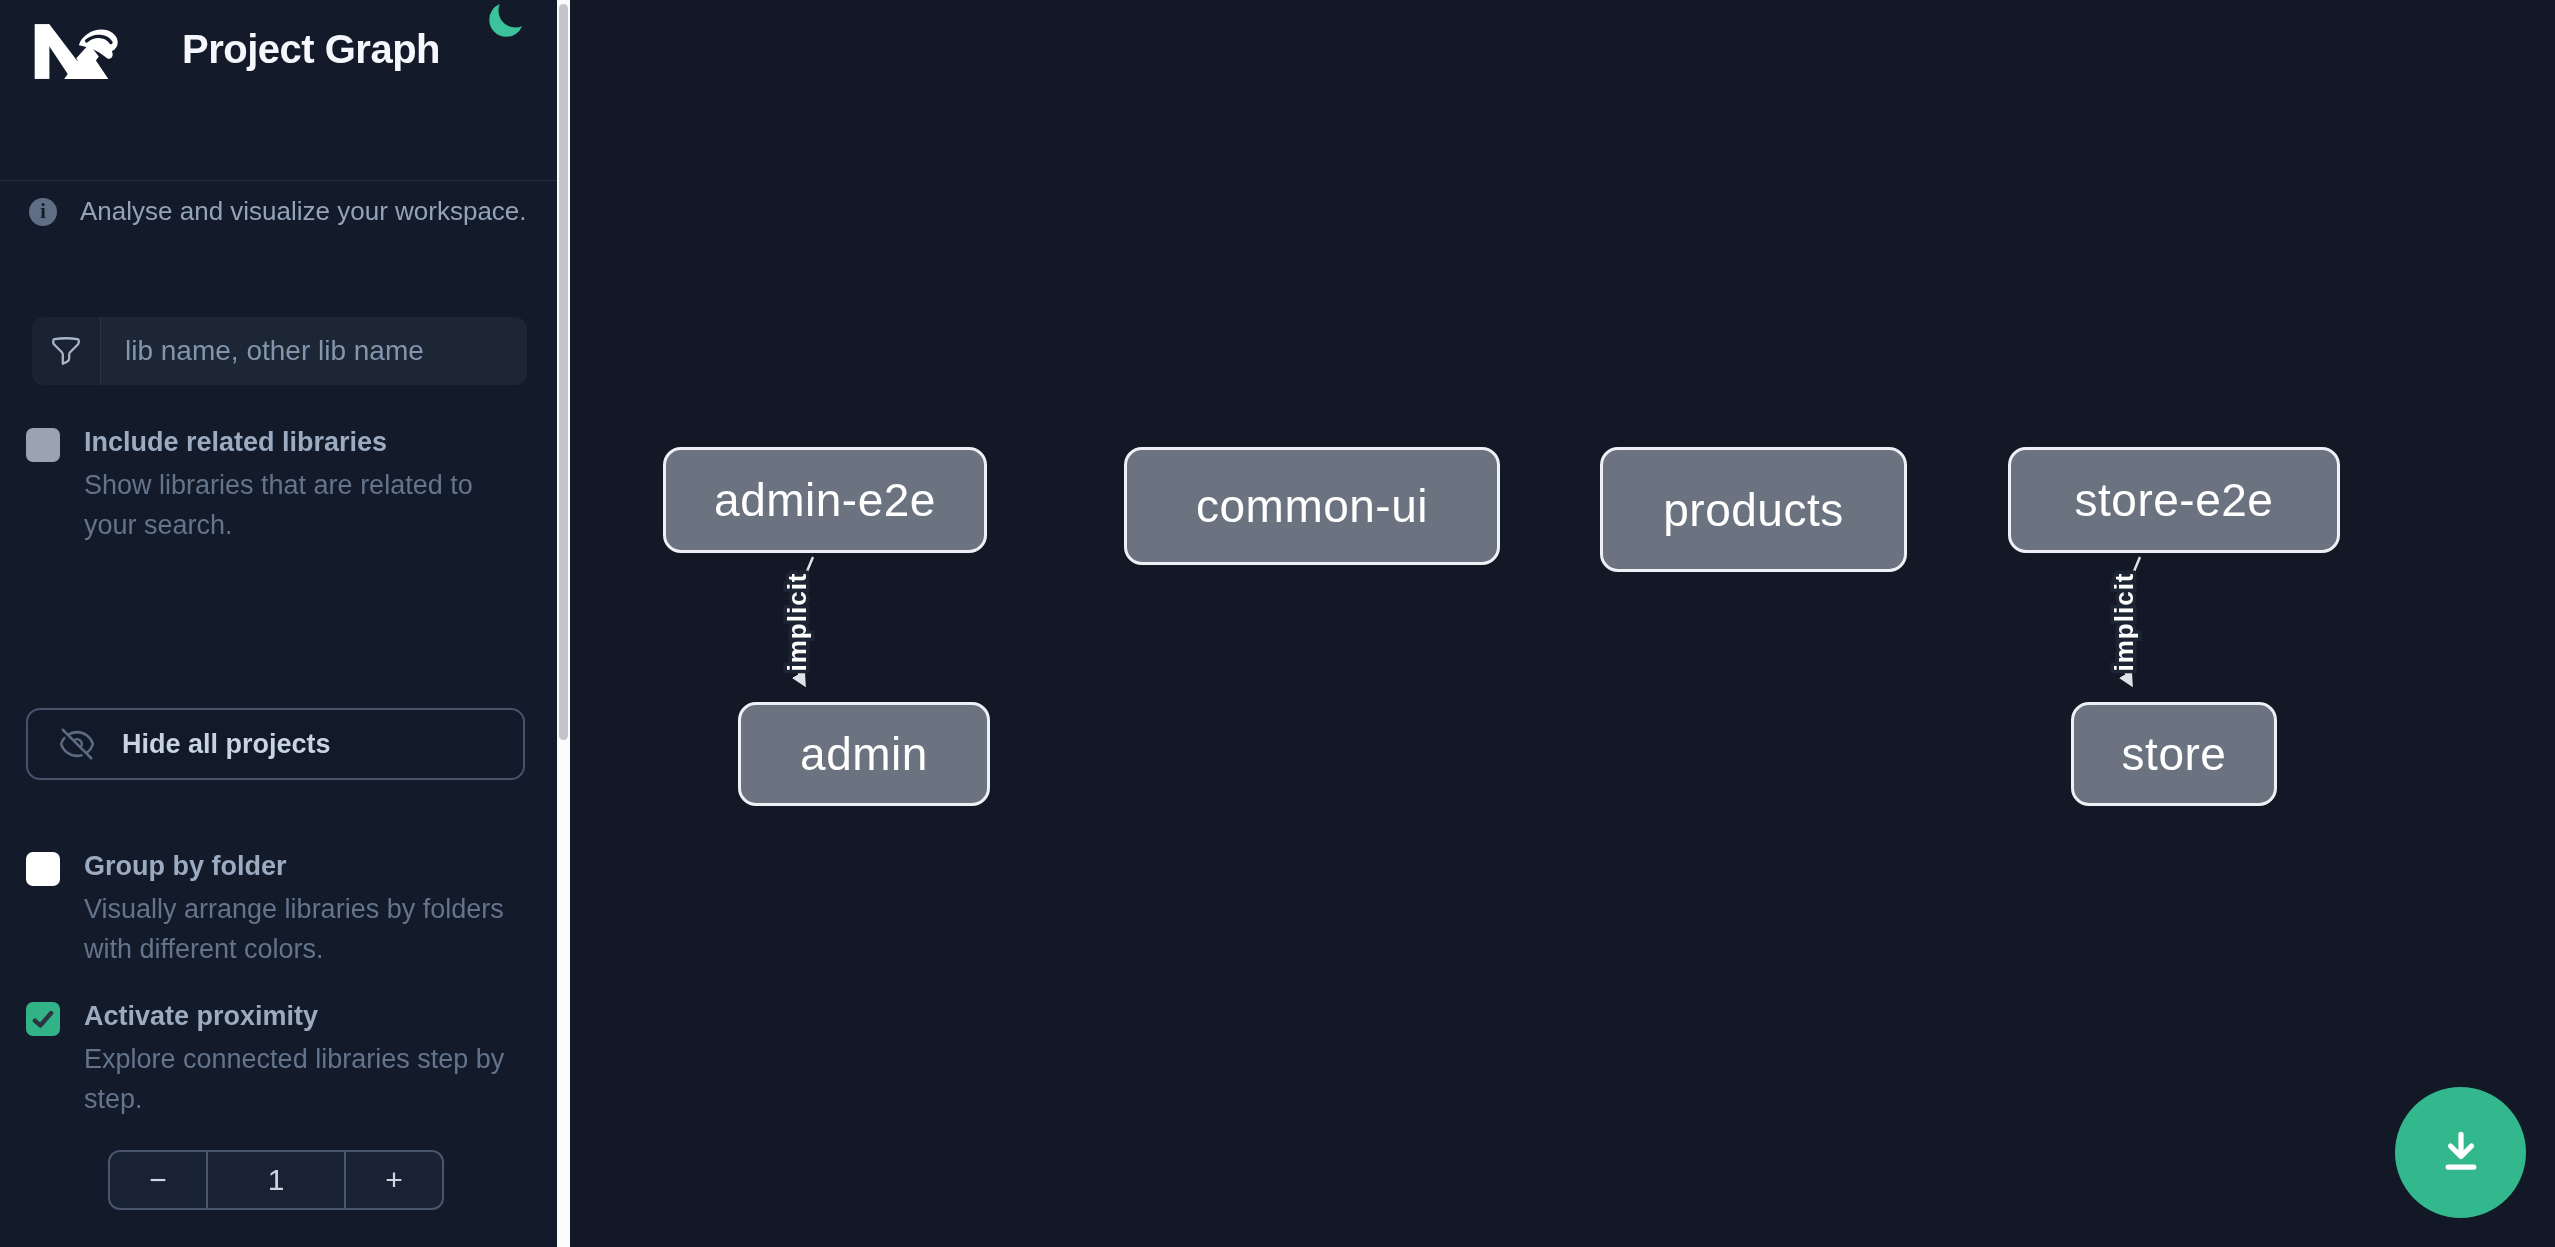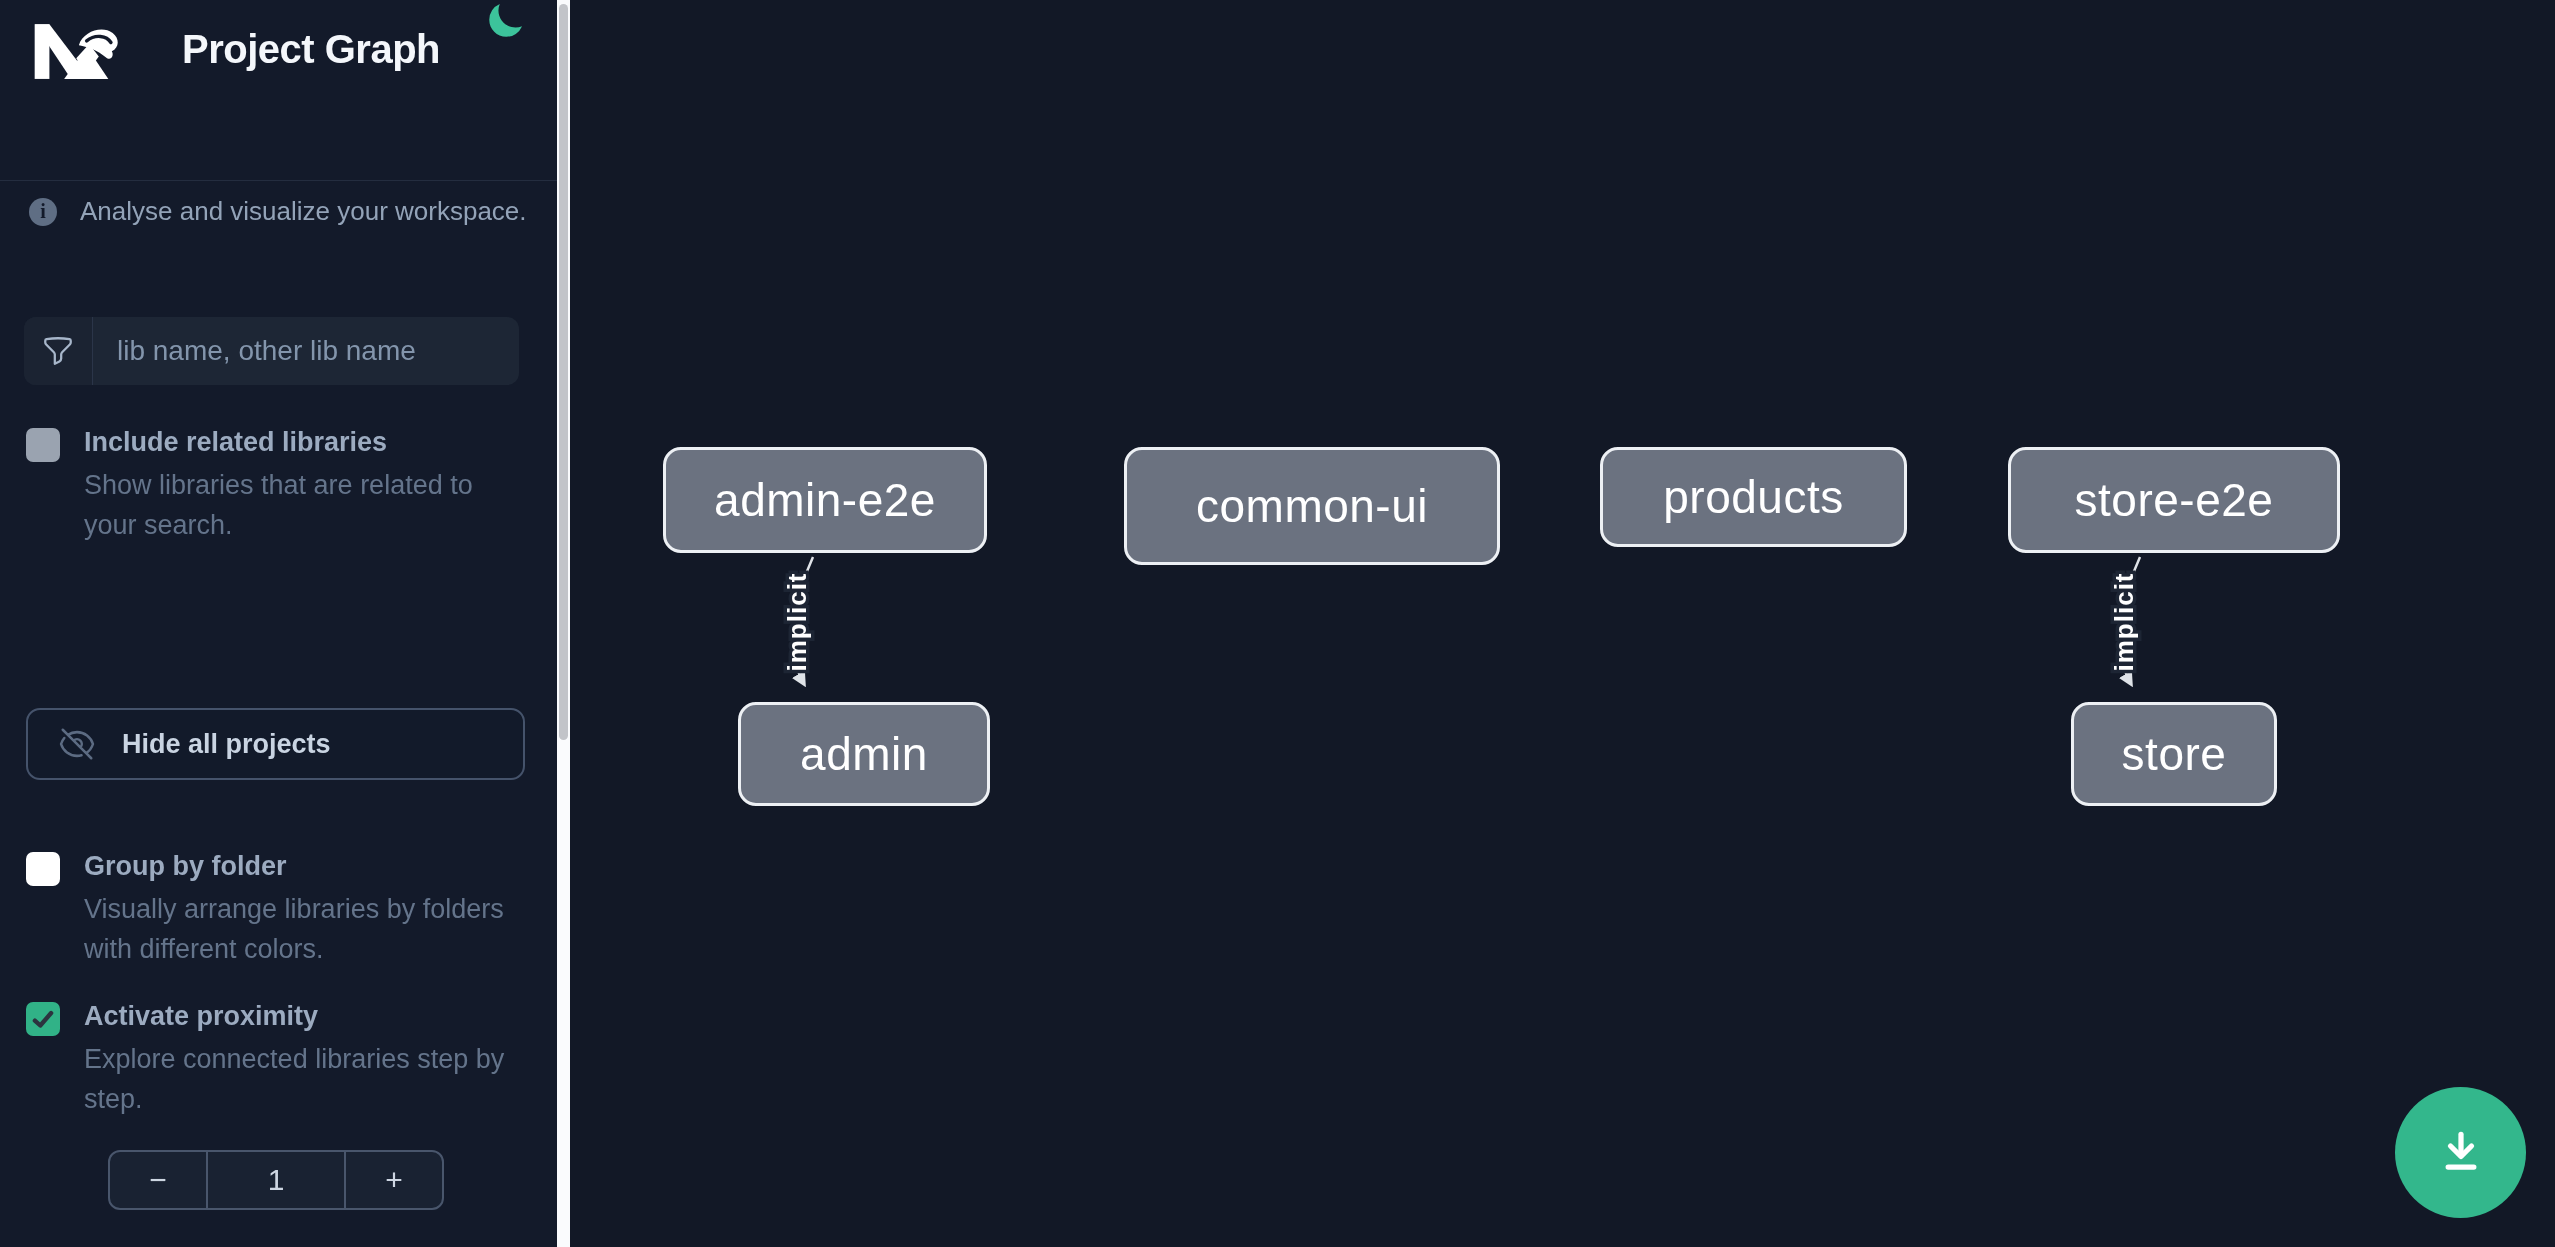--- a/index.html
+++ b/index.html
@@ -19,21 +19,21 @@
   .logo{margin-left:26px;width:104px;height:92px;flex:none;}
   .app-title{margin-left:52px;font-size:40px;font-weight:700;color:#f4f7fb;letter-spacing:-0.5px;}
   .moon-btn{margin-left:44px;background:none;border:none;padding:0;cursor:pointer;display:flex;}
 
   .tagline-row{position:absolute;left:29px;top:196px;display:flex;align-items:center;gap:23px;}
   .info-circle{width:28px;height:28px;border-radius:50%;background:#5f6e84;color:#131a2a;
     font-size:20px;font-weight:700;display:flex;align-items:center;justify-content:center;flex:none;
     font-family:"Liberation Serif",serif;}
   .tagline{font-size:26px;color:#93a3b8;}
 
-  .search{position:absolute;left:24px;top:317px;width:495px;height:68px;background:#1d2635;
+  .search{position:absolute;left:32px;top:317px;width:495px;height:68px;background:#1d2635;
     border-radius:12px;display:flex;overflow:hidden;}
   .search-seg{width:68px;background:#1b2332;border-right:1px solid #2b3549;
     display:flex;align-items:center;justify-content:center;color:#a7b6ca;flex:none;}
   .search input{flex:1;background:transparent;border:none;outline:none;
     font-family:"Liberation Sans",sans-serif;font-size:28px;color:#cbd5e1;padding:0 24px;}
   .search input::placeholder{color:#8395ac;opacity:1;}
 
   .opt{position:absolute;left:26px;width:505px;}
   .opt-head{display:flex;gap:24px;align-items:flex-end;cursor:pointer;}
   .cbx{width:34px;height:34px;border-radius:7px;flex:none;margin-top:3px;
@@ -169,21 +169,21 @@
     <g fill="none" stroke="#dfe3e8" stroke-width="2.5">
       <path d="M 243 557 C 228 590, 211 644, 234 684" marker-end="url(#arrow)"></path>
       <path d="M 1570 557 C 1555 590, 1538 644, 1561 684" marker-end="url(#arrow)"></path>
     </g>
     <text class="edge-label" transform="translate(236 622) rotate(-90)" text-anchor="middle">implicit</text>
     <text class="edge-label" transform="translate(1563 622) rotate(-90)" text-anchor="middle">implicit</text>
   </svg>
 
   <div class="node" style="left:93px;top:447px;width:324px;height:106px;">admin-e2e</div>
   <div class="node" style="left:554px;top:447px;width:376px;height:118px;">common-ui</div>
-  <div class="node" style="left:1030px;top:447px;width:307px;height:100px;">products</div>
+  <div class="node" style="left:1030px;top:447px;width:307px;height:125px;">products</div>
   <div class="node" style="left:1438px;top:447px;width:332px;height:106px;">store-e2e</div>
   <div class="node" style="left:168px;top:702px;width:252px;height:104px;">admin</div>
   <div class="node" style="left:1501px;top:702px;width:206px;height:104px;">store</div>
 
   <button class="fab">
     <svg width="56" height="56" viewBox="0 0 48 48" fill="none" stroke="#ffffff" stroke-width="4.5" stroke-linecap="round" stroke-linejoin="round">
       <path d="M24 8 V26"></path>
       <path d="M15 18 L24 27 L33 18"></path>
       <path d="M13 36 H35"></path>
     </svg>

